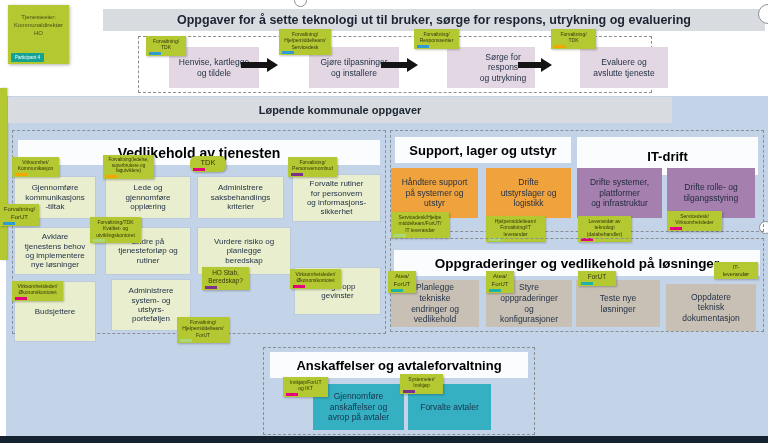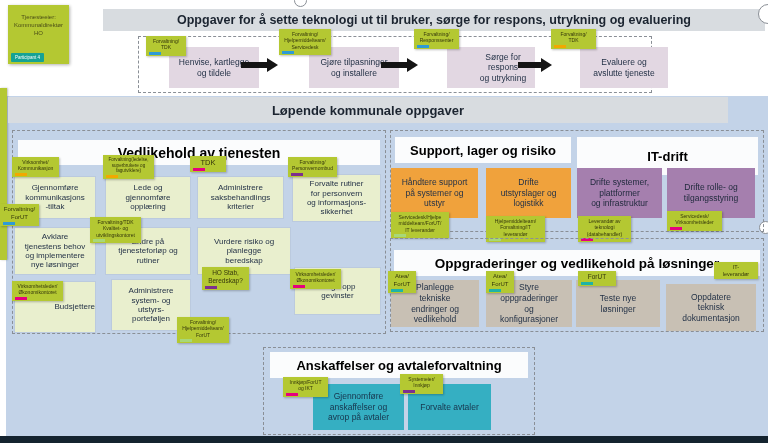--- a/index.html
+++ b/index.html
@@ -80,21 +80,21 @@
 <div class="abs tag pre" style="left:146px;top:36px;width:40px;"><span>Forvaltning/
 TDK</span><span class="bar bar-blue"></span></div>
 <div class="abs tag pre" style="left:279px;top:29px;width:52px;"><span>Forvaltning/
 Hjelpemiddelteam/
 Servicedesk</span><span class="bar bar-blue"></span></div>
 <div class="abs tag pre" style="left:414px;top:29px;width:45px;"><span>Forvaltning/
 Responssenter</span><span class="bar bar-blue"></span></div>
 <div class="abs tag pre" style="left:551px;top:29px;width:45px;"><span>Forvaltning/
 TDK</span><span class="bar bar-orange"></span></div>
 
-<div class="abs graybar center" style="left:8px;top:97px;width:720px;height:26px;font-size:13px;">
+<div class="abs graybar center" style="left:8px;top:97px;width:664px;height:26px;font-size:11px;">
   <span>Løpende kommunale oppgaver</span>
 </div>
 
 <div class="abs dashed" style="left:12px;top:130px;width:374px;height:204px;"></div>
 <div class="abs whitehead center" style="left:18px;top:140px;width:362px;height:25px;font-size:14px;">
   <span>Vedlikehold av tjenesten</span>
 </div>
 
 <div class="abs card center pre" style="left:15px;top:177px;width:80px;height:41px;"><span>Gjennomføre
 kommunikasjons
@@ -114,52 +114,52 @@
 og implementere
 nye løsninger</span></div>
 <div class="abs card center pre" style="left:106px;top:228px;width:84px;height:46px;"><span>Endre på
 tjenesteforløp og
 rutiner</span></div>
 <div class="abs card center pre" style="left:198px;top:228px;width:92px;height:46px;"><span>Vurdere risiko og
 planlegge
 beredskap</span></div>
 <div class="abs card center pre" style="left:295px;top:228px;width:85px;height:46px;margin-top:40px;"><span>Følge opp
 gevinster</span></div>
-<div class="abs card center pre" style="left:15px;top:282px;width:80px;height:50px;justify-content:flex-end;"><span>Budsjettere</span></div>
+<div class="abs card center pre" style="left:15px;top:282px;width:80px;height:59px;"><span>Budsjettere</span></div>
 <div class="abs card center pre" style="left:112px;top:280px;width:78px;height:50px;"><span>Administrere
 system- og
 utstyrs-
 porteføljen</span></div>
 
 <div class="abs tag pre" style="left:12px;top:157px;width:47px;"><span>Virksomhet/
 Kommunikasjon</span><span class="bar bar-orange"></span></div>
 <div class="abs tag pre" style="left:103px;top:155px;width:51px;font-size:4.6px;"><span>Forvaltning(ledelse,
 superbrukere og
 fagutviklere)</span><span class="bar bar-orange"></span></div>
-<div class="abs tag pre" style="left:190px;top:156px;width:36px;font-size:7.5px;"><span>TDK</span><span class="bar bar-magenta"></span></div>
+<div class="abs tag pre" style="left:190px;top:156px;width:36px;font-size:7.5px;border-radius:6px;"><span>TDK</span><span class="bar bar-magenta"></span></div>
 <div class="abs tag pre" style="left:288px;top:157px;width:49px;"><span>Forvaltning/
 Personvernombud</span><span class="bar bar-purple"></span></div>
 <div class="abs tag pre" style="left:0px;top:204px;width:39px;font-size:6px;"><span>Forvaltning/
 ForUT</span><span class="bar bar-blue"></span></div>
 <div class="abs tag pre" style="left:90px;top:217px;width:51px;"><span>Forvaltning/TDK
 Kvalitet- og
 utviklingskontoret</span><span class="bar bar-green"></span></div>
 <div class="abs tag pre" style="left:202px;top:267px;width:47px;font-size:6.5px;"><span>HO Stab,
 Beredskap?</span><span class="bar bar-purple"></span></div>
 <div class="abs tag pre" style="left:290px;top:269px;width:51px;"><span>Virksomhetsleder/
 Økonomikontoret</span><span class="bar bar-magenta"></span></div>
 <div class="abs tag pre" style="left:12px;top:281px;width:51px;"><span>Virksomhetsleder/
 Økonomikontoret</span><span class="bar bar-magenta"></span></div>
 <div class="abs tag pre" style="left:177px;top:317px;width:52px;"><span>Forvaltning/
 Hjelpemiddelteam/
 ForUT</span><span class="bar bar-green"></span></div>
 
 <div class="abs dashed" style="left:390px;top:130px;width:374px;height:102px;"></div>
 <div class="abs whitehead center" style="left:395px;top:137px;width:176px;height:26px;font-size:13px;">
-  <span>Support, lager og risiko</span>
+  <span>Support, lager og utstyr</span>
 </div>
 <div class="abs whitehead center" style="left:577px;top:137px;width:181px;height:38px;font-size:13px;">
   <span>IT-drift</span>
 </div>
 
 <div class="abs orangebox center pre" style="left:391px;top:168px;width:87px;height:50px;"><span>Håndtere support
 på systemer og
 utstyr</span></div>
 <div class="abs orangebox center pre" style="left:486px;top:168px;width:85px;height:50px;"><span>Drifte
 utstyrslager og

